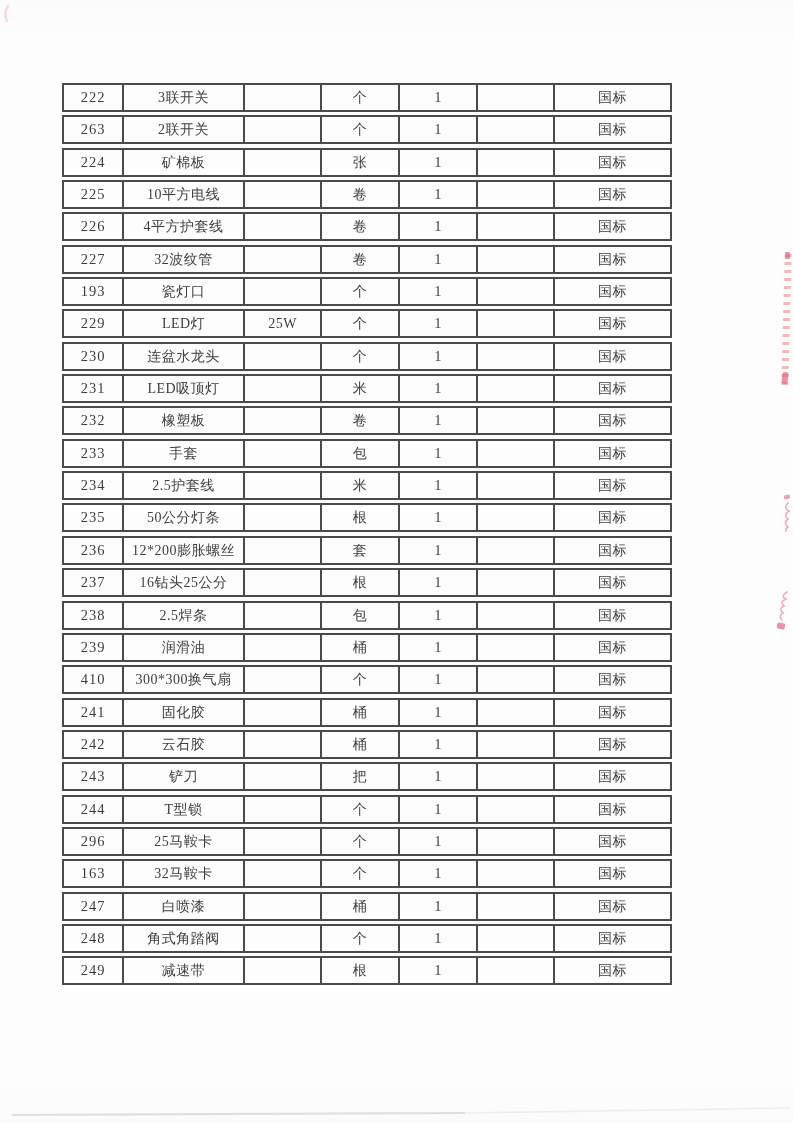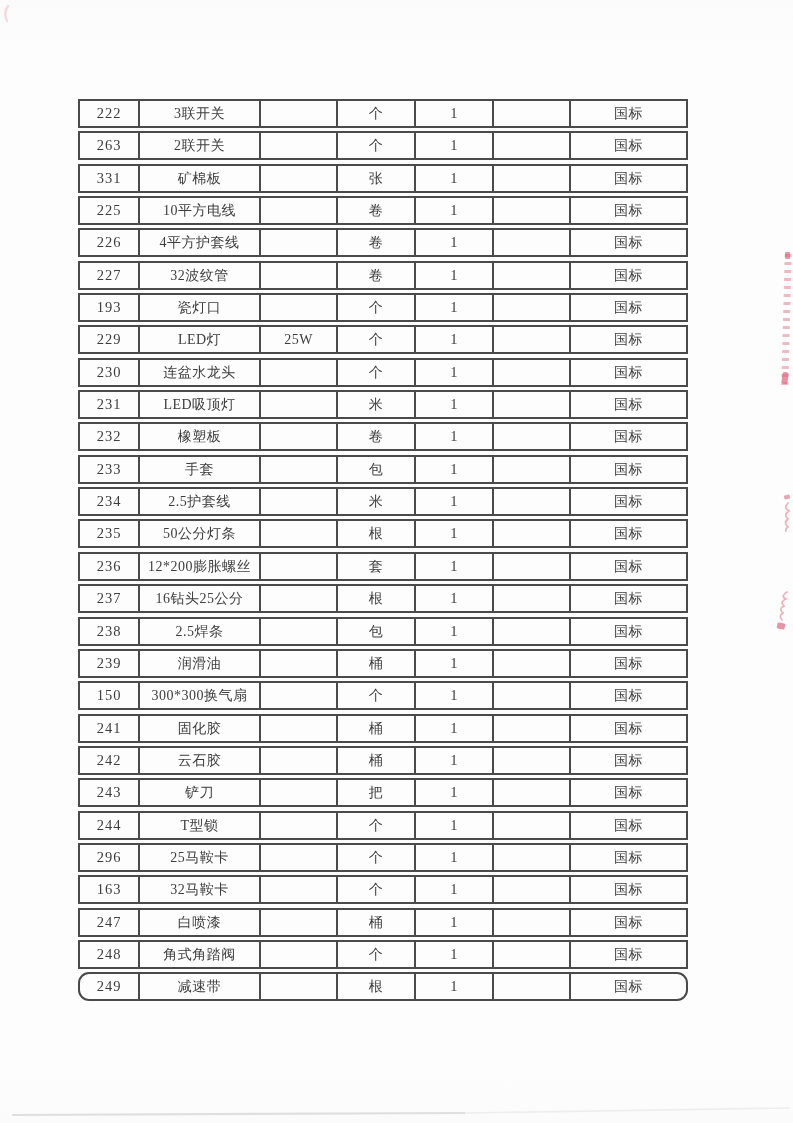--- a/index.html
+++ b/index.html
@@ -15,36 +15,35 @@
     font-family: "Liberation Serif", "DejaVu Serif", serif;
   }
   .page {
     position: absolute;
     inset: 0;
     background: linear-gradient(180deg, #fbfbfb 0%, #fdfdfd 4%, #fdfdfd 96%, #fbfbfb 100%);
   }
   
   .materials-table {
     position: absolute;
-    left: 78px;
+    left: 62px;
     top: 83px;
     width: 548px;
-    margin-top: 16px;
   }
   .t-row {
     box-sizing: border-box;
     width: 610px;
     height: 29px;
     margin-bottom: 3.35px;
     border: 2px solid #4a4a4a;
     display: grid;
     grid-template-columns: 60px 121px 77px 78px 78px 77px 1fr;
     background: #fdfdfd;
   }
-  .t-row:last-child { margin-bottom: 0; border-radius: 11px; }
+  .t-row:last-child { margin-bottom: 0; }
   .cell {
     box-sizing: border-box;
     border-right: 2px solid #4a4a4a;
     display: flex;
     align-items: center;
     justify-content: center;
     font-size: 14px;
     color: #3d3d3d;
     letter-spacing: 0.5px;
     line-height: 25px;
@@ -109,21 +108,21 @@
       <div class="cell c-no">263</div>
       <div class="cell c-name">2联开关</div>
       <div class="cell c-spec"></div>
       <div class="cell c-unit">个</div>
       <div class="cell c-qty">1</div>
       <div class="cell c-note"></div>
       <div class="cell c-standard">国标</div>
     </div>
 
     <div class="t-row">
-      <div class="cell c-no">331</div>
+      <div class="cell c-no">224</div>
       <div class="cell c-name">矿棉板</div>
       <div class="cell c-spec"></div>
       <div class="cell c-unit">张</div>
       <div class="cell c-qty">1</div>
       <div class="cell c-note"></div>
       <div class="cell c-standard">国标</div>
     </div>
 
     <div class="t-row">
       <div class="cell c-no">225</div>
@@ -269,21 +268,21 @@
       <div class="cell c-no">239</div>
       <div class="cell c-name">润滑油</div>
       <div class="cell c-spec"></div>
       <div class="cell c-unit">桶</div>
       <div class="cell c-qty">1</div>
       <div class="cell c-note"></div>
       <div class="cell c-standard">国标</div>
     </div>
 
     <div class="t-row">
-      <div class="cell c-no">150</div>
+      <div class="cell c-no">410</div>
       <div class="cell c-name">300*300换气扇</div>
       <div class="cell c-spec"></div>
       <div class="cell c-unit">个</div>
       <div class="cell c-qty">1</div>
       <div class="cell c-note"></div>
       <div class="cell c-standard">国标</div>
     </div>
 
     <div class="t-row">
       <div class="cell c-no">241</div>

